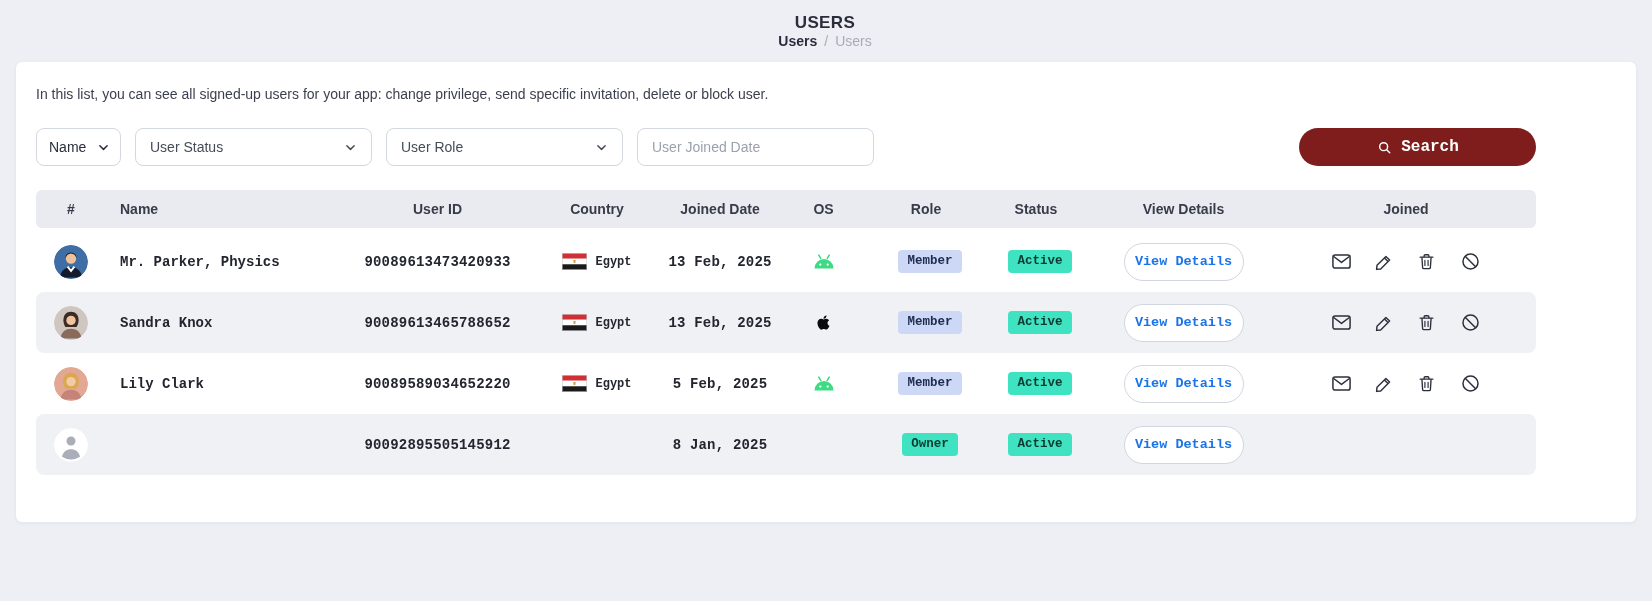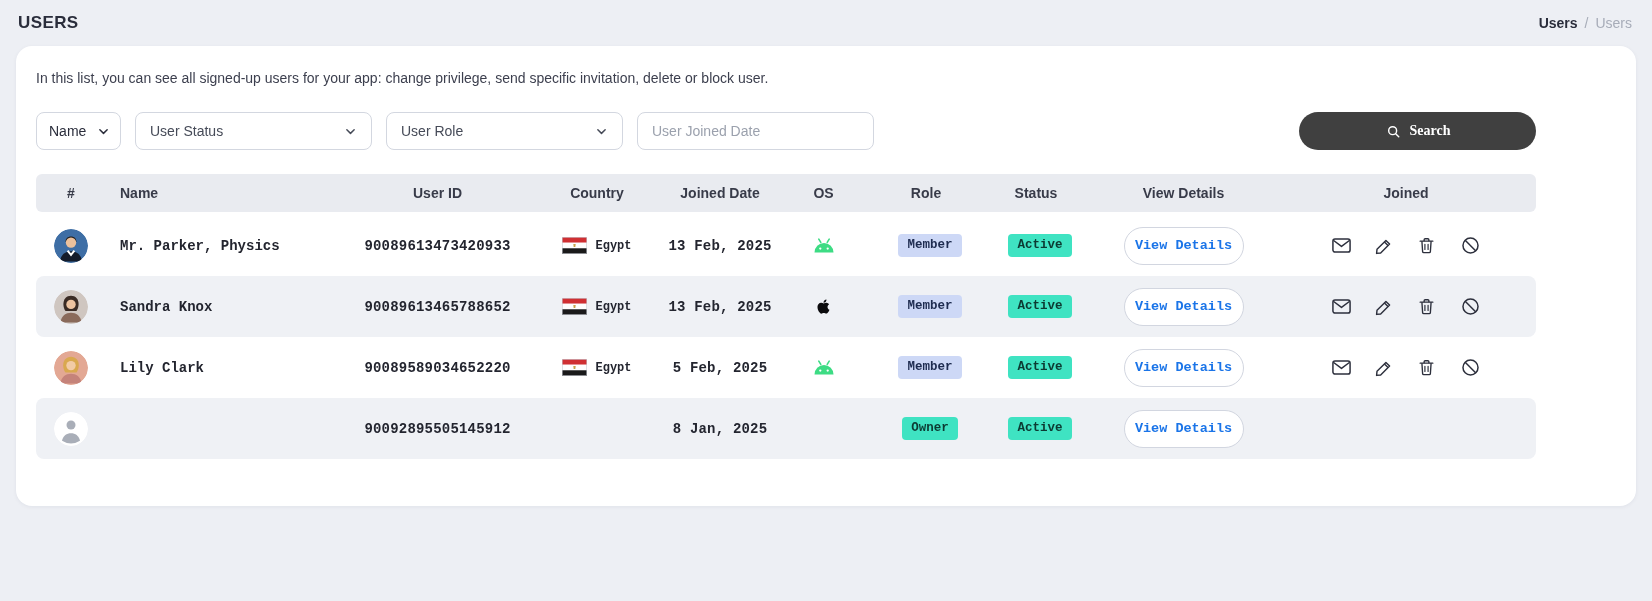--- a/index.html
+++ b/index.html
@@ -7,32 +7,33 @@
   body {
     width:1652px; height:601px; overflow:hidden;
     background:#edeff4;
     font-family:"Liberation Sans", sans-serif;
     color:#2a2d3b;
   }
   
   .topbar {
     display:flex; justify-content:space-between; align-items:center;
     padding:13px 20px 9px 18px;
+    flex-direction:column;
   }
   .page-title { font-size:17px; font-weight:bold; letter-spacing:.4px; color:#2a2d3b; }
   .breadcrumb { font-size:14px; display:flex; gap:7px; align-items:center; }
   .breadcrumb .bc-parent { color:#2a2d3b; font-weight:bold; cursor:pointer; }
   .breadcrumb .bc-sep { color:#a7acb8; }
   .breadcrumb .bc-current { color:#a7acb8; }
 
   
   .card {
     margin:4px 16px 16px 16px;
     background:#ffffff;
-    border-radius:16px;
+    border-radius:6px;
     height:460px;
     padding:24px 15px 0 20px;
     box-shadow:0 1px 4px rgba(25,35,65,.06);
   }
   .card-inner { width:1500px; }
   .desc { font-size:14px; color:#3c3f4e; margin:0 0 26px 0; }
 
   
   .filters { display:flex; gap:14px; margin-bottom:24px; width:1500px; }
   .control {
@@ -43,22 +44,22 @@
   .search-wrap { width:405px; }
   .search-wrap input, .date-wrap input {
     border:none; outline:none; width:100%; height:100%;
     font:inherit; color:#2a2d3b; padding:0 14px; background:transparent; border-radius:8px;
   }
   input::placeholder { color:#9ba1ad; }
   .select { width:237px; justify-content:space-between; padding:0 14px; color:#464b58; cursor:pointer; }
   .date-wrap { width:237px; }
   .search-btn {
     width:237px; height:38px; margin-left:auto;
-    border:none; border-radius:19px; background:#404040; color:#fff;
-    font-weight:bold; font-size:14px; font-family:Liberation Serif, serif;
+    border:none; border-radius:19px; background:#7f1d1d; color:#fff;
+    font-weight:bold; font-size:16px; font-family:Liberation Mono, monospace;
     display:flex; align-items:center; justify-content:center; gap:8px; cursor:pointer;
   }
 
   
   .thead, .trow {
     display:grid;
     grid-template-columns:70px 239px 185px 134px 112px 95px 110px 110px 185px 260px;
     align-items:center; width:1500px;
   }
   .thead {

